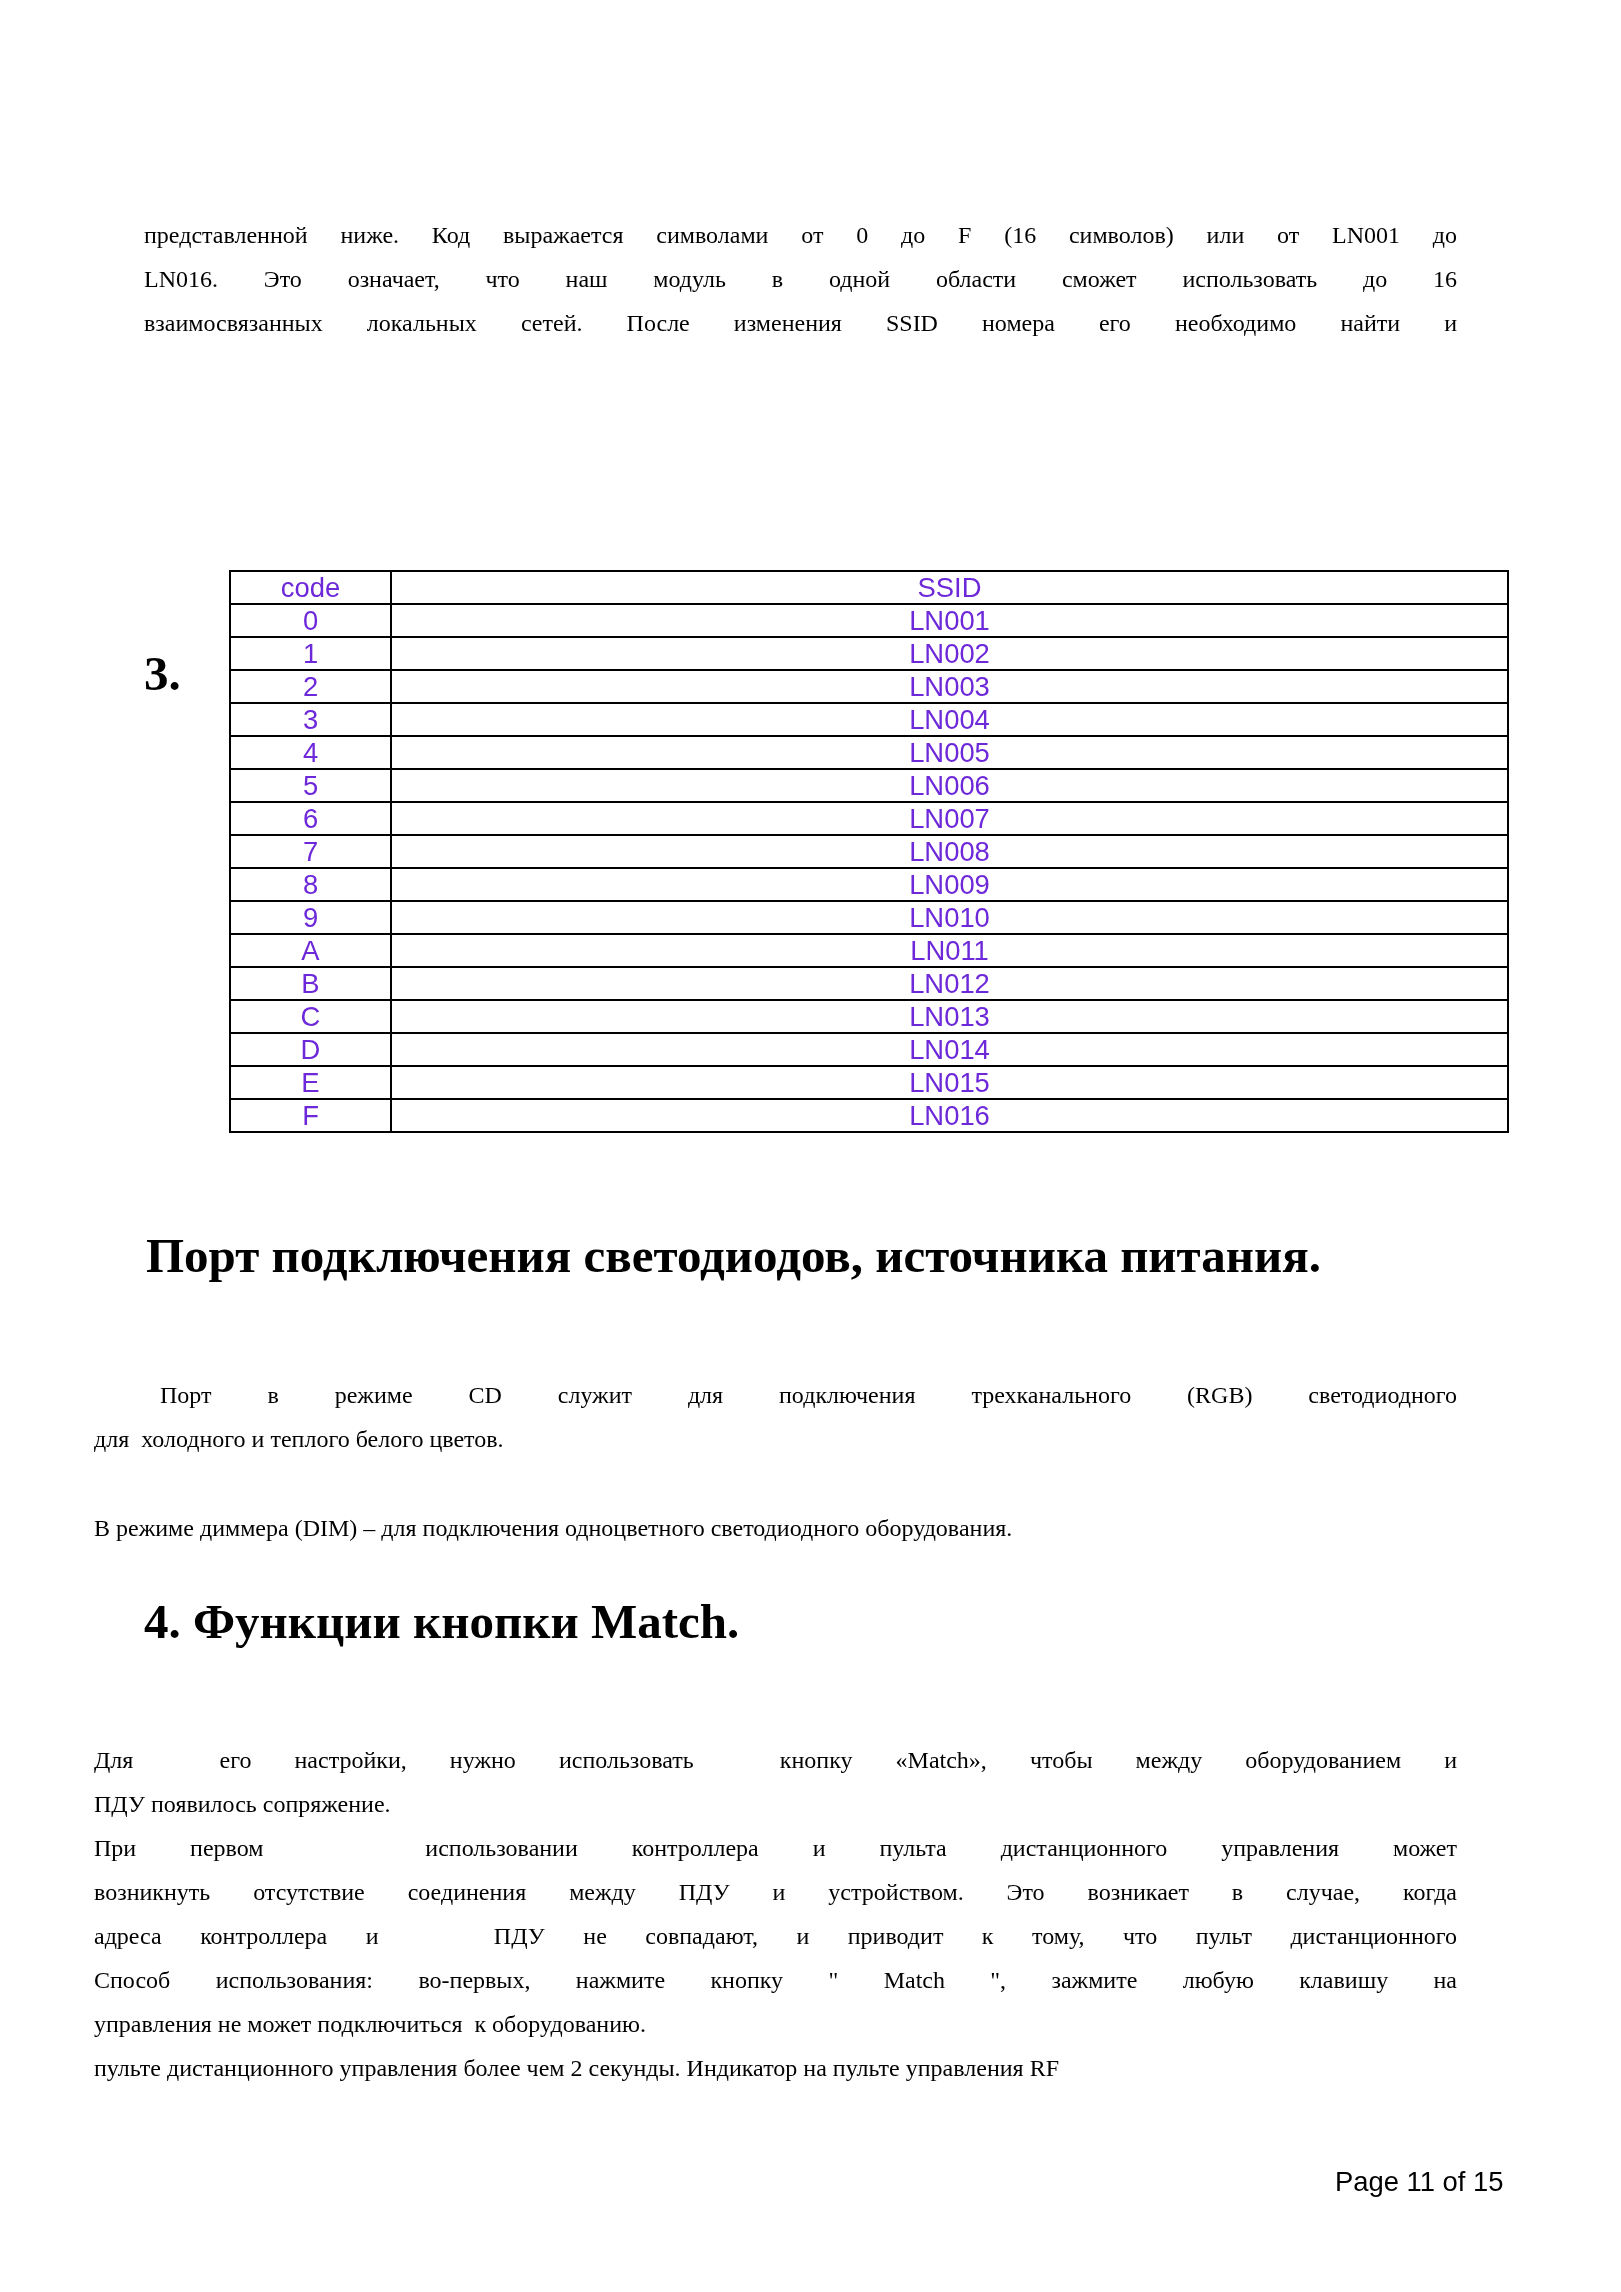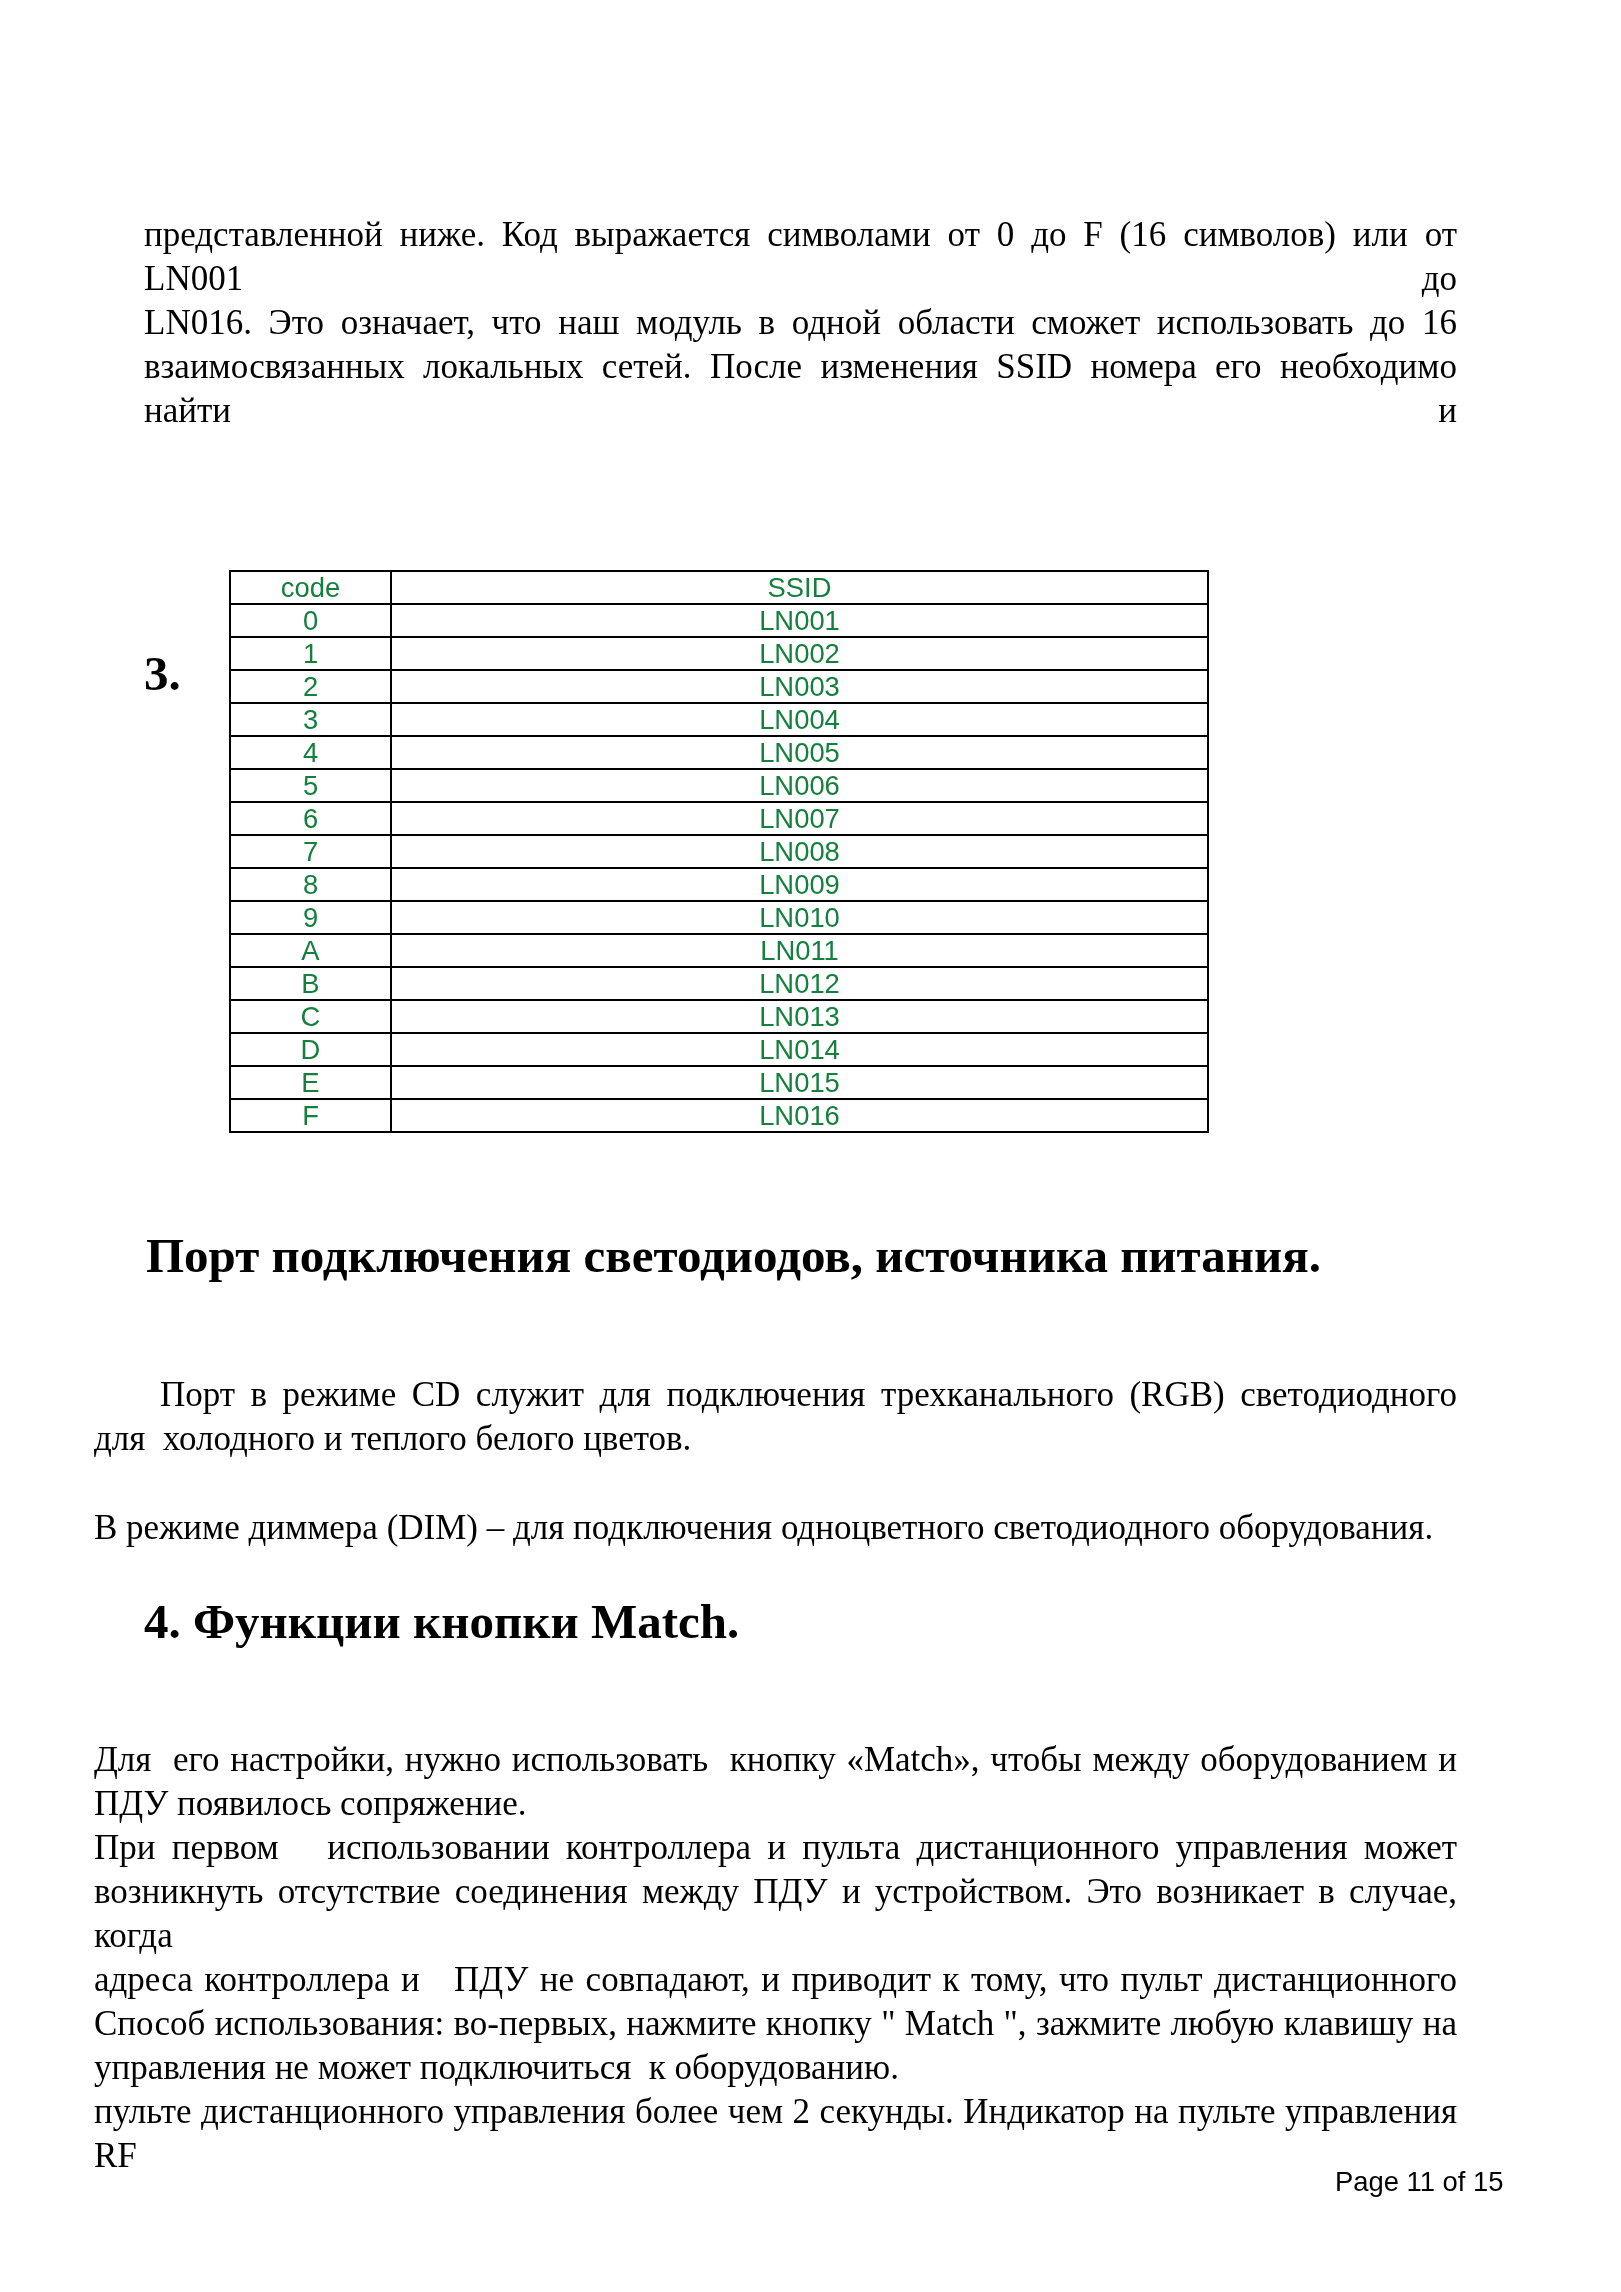--- a/index.html
+++ b/index.html
@@ -6,44 +6,44 @@
   .page{
     position:relative;
     width:1621px;height:2293px;
     margin:0 auto;
     background:#ffffff;
     color:#000;
     font-family:"Liberation Serif", serif;
     overflow:hidden;
   }
   .block{position:absolute;}
-  .para{font-size:35px;line-height:44px;}
+  .para{font-size:24px;line-height:44px;}
   .line{text-align:justify;}
   .line.full{text-align:justify;text-align-last:justify;}
   .line.indent{text-indent:66px;}
   .heading{
     font-family:"Liberation Serif", serif;
     font-weight:bold;
     font-size:49px;
     line-height:57px;
     white-space:nowrap;
   }
   .section-number{
     font-family:"Liberation Serif", serif;
     font-weight:bold;
     font-size:49px;
     line-height:49px;
   }
   table.ssid{
     border-collapse:collapse;
     table-layout:fixed;
-    width:980px;
+    width:1280px;
     font-family:"Liberation Sans", sans-serif;
     font-size:27.4px;
-    color:#15803d;
+    color:#6d28d9;
   }
   table.ssid th, table.ssid td{
     border:2px solid #000;
     height:31px;
     padding:0;
     text-align:center;
     vertical-align:middle;
     font-weight:normal;
     line-height:1;
     overflow:hidden;

